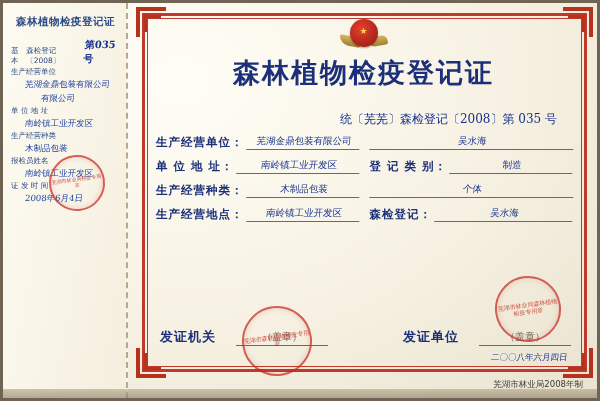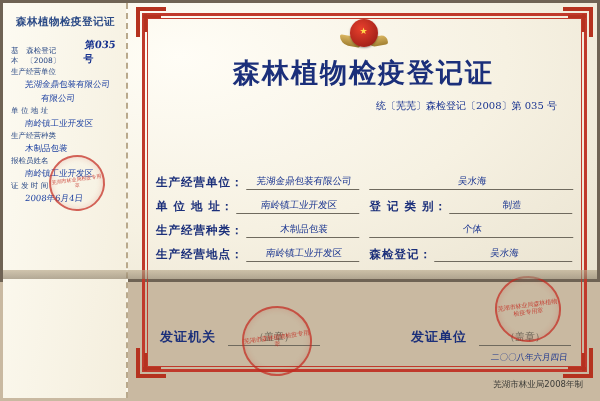--- a/index.html
+++ b/index.html
@@ -2,21 +2,21 @@
 <html><head>
 <meta charset="utf-8">
 <style>
   html,body{margin:0;padding:0;}
   body{
     width:600px;height:401px;overflow:hidden;
     background:#c9b9a1;
     font-family:"DejaVu Sans", sans-serif;
   }
   .page{
-    position:relative;width:600px;height:282px;
+    position:relative;width:600px;height:401px;
     background:
       radial-gradient(ellipse at 30% 20%, #fffdf6 0%, #f6f1e2 55%, #e9e2cf 100%);
   }
   
   .scan-border{
     position:absolute;inset:0;
     border:3px solid #6f6354;
     box-sizing:border-box;
   }
 
@@ -112,51 +112,51 @@
     position:absolute;left:0;right:0;top:52px;text-align:center;
     font-size:27px;font-weight:bold;color:#1b2f7a;
     letter-spacing:2px;
     font-family:"DejaVu Sans", sans-serif;
   }
   .doc-sub{
     position:absolute;left:0;right:0;top:88px;text-align:center;
     font-size:12.5px;color:#1b2f7a;letter-spacing:2px;
   }
   .doc-num{
-    position:absolute;right:40px;top:96px;
-    font-size:10px;color:#1b2f7a;
+    position:absolute;right:40px;top:108px;
+    font-size:12px;color:#1b2f7a;
   }
   .doc-num .w{color:#17328f;font-family:"DejaVu Serif", serif;}
 
   
   .fields{
     position:absolute;left:26px;right:24px;top:132px;
     display:grid;grid-template-columns:1fr 1fr;
-    row-gap:9px;column-gap:10px;margin-top:40px;
+    row-gap:9px;column-gap:10px;
   }
   .field{display:flex;align-items:flex-end;gap:3px;}
   .field .lab{
     font-size:11.5px;color:#1b2f7a;font-weight:bold;white-space:nowrap;
     letter-spacing:1px;
   }
   .field .val{
     flex:1;border-bottom:1px solid #6f6a5e;
     font-size:9.5px;color:#17328f;
     font-family:"DejaVu Serif", serif;
     padding:0 2px 1px 3px;line-height:1.25;text-align:center;
     transform:skewX(-6deg);
     min-height:13px;
   }
 
   
   .sig{
     position:absolute;left:30px;right:26px;bottom:52px;
     display:flex;justify-content:space-between;align-items:flex-end;
   }
-  .sig-item{display:flex;align-items:flex-end;gap:12px;}
+  .sig-item{display:flex;align-items:flex-end;gap:20px;}
   .sig-item .lab{font-size:13px;font-weight:bold;color:#1b2f7a;letter-spacing:1px;}
   .sig-item .val{
     width:92px;border-bottom:1px solid #6f6a5e;text-align:center;
     font-size:10px;color:#6b6557;padding-bottom:1px;
   }
   .sig-date{
     position:absolute;right:30px;bottom:34px;
     font-size:8.5px;color:#17328f;font-family:"DejaVu Serif", serif;
     transform:skewX(-6deg);
   }

